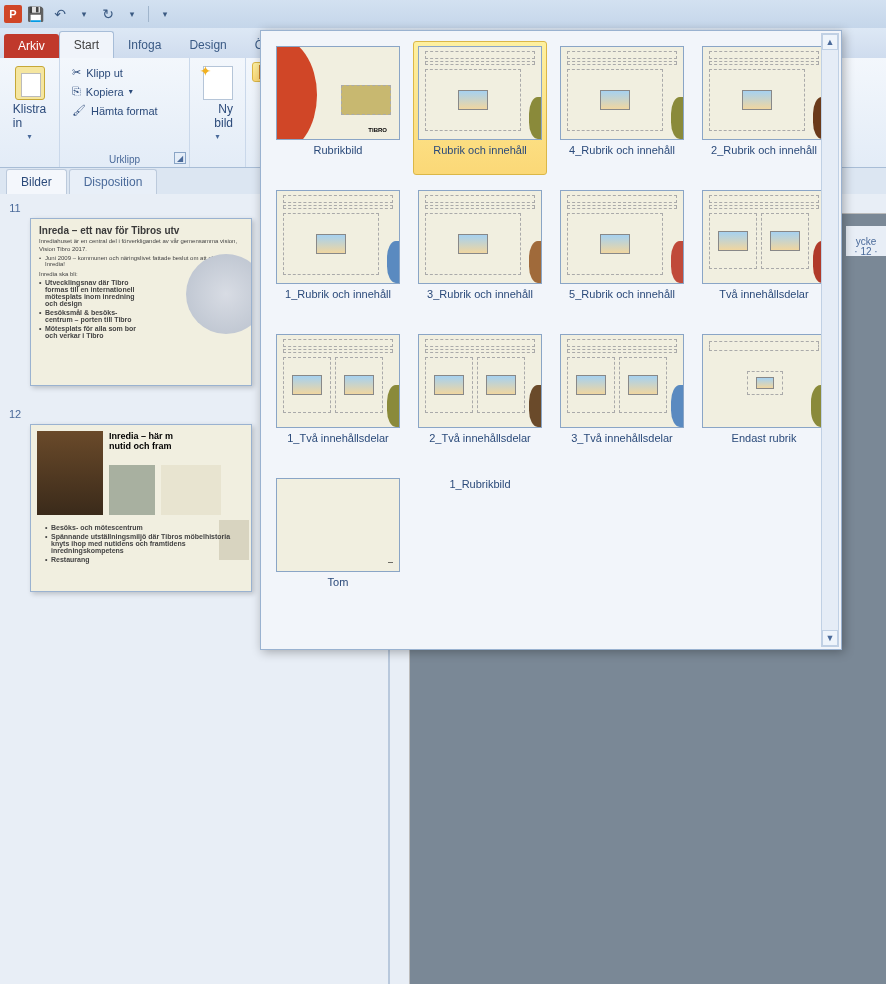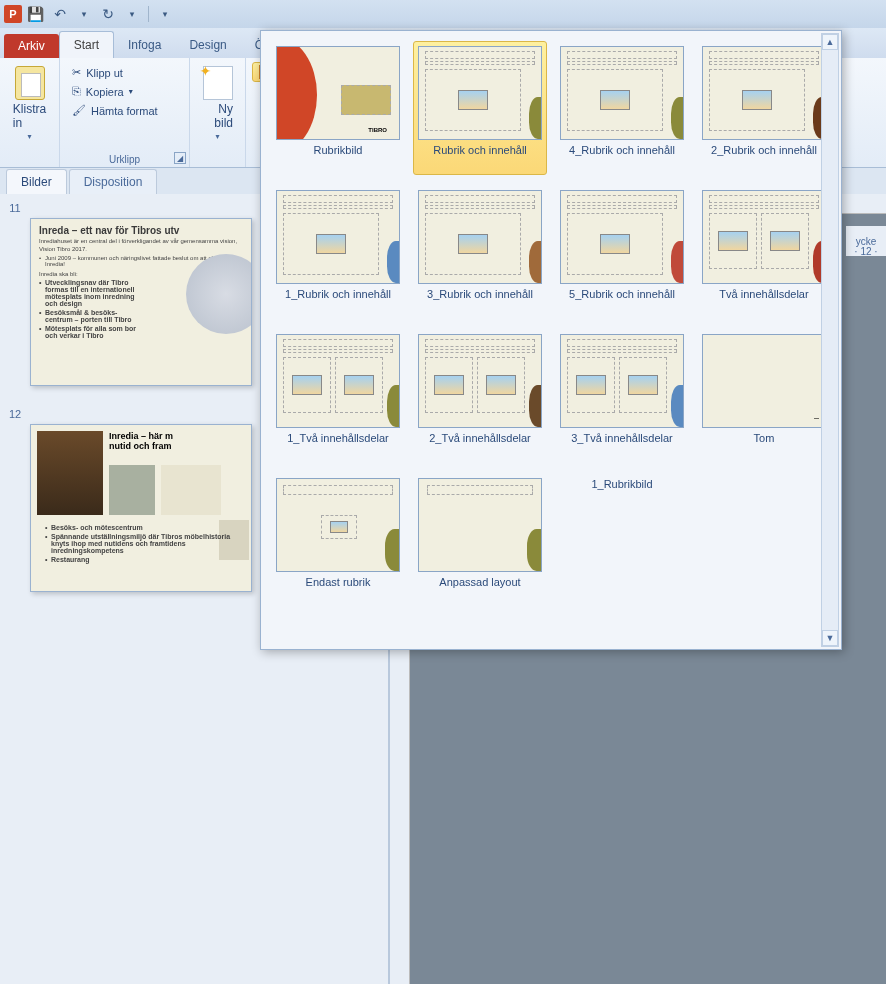--- a/index.html
+++ b/index.html
@@ -363,40 +363,33 @@
           </div>
           <div class="t-content" style="left:58px;top:22px;width:48px;height:56px;">
             <div class="t-placeholder"></div>
           </div>
           <div class="t-blob-r" style="background:#5a8ac0;top:50px;width:22px;"></div>
         </div>
         <div class="layout-name">3_Två innehållsdelar</div>
       </div>
       <div class="layout-item">
         <div class="layout-thumb">
-          <div class="t-logo" style="right:6px;font-size:5px;">—</div>
-        </div>
-        <div class="layout-name">Tom</div>
-      </div>
-      <div class="layout-item">
-        <div class="layout-thumb">
           <div class="t-title" style="left:6px;right:6px;top:6px;height:10px;"></div>
           <div class="t-content" style="left:44px;top:36px;width:36px;height:24px;">
             <div class="t-placeholder" style="width:18px;height:12px;"></div>
           </div>
           <div class="t-blob-r" style="background:#8a8a3a;top:50px;width:24px;"></div>
         </div>
         <div class="layout-name">Endast rubrik</div>
       </div>
       <div class="layout-item">
         <div class="layout-thumb">
-          <div class="t-title" style="left:8px;right:8px;top:6px;height:10px;"></div>
-          <div class="t-blob-r" style="background:#8a8a3a;top:50px;width:24px;"></div>
-        </div>
-        <div class="layout-name">Anpassad layout</div>
+          <div class="t-logo" style="right:6px;font-size:5px;">—</div>
+        </div>
+        <div class="layout-name">Tom</div>
       </div>
       <div class="layout-item">
         <div class="layout-name">1_Rubrikbild</div>
       </div>
     </div>
   <div class="gallery-scroll">
     <div class="scroll-arrow">▲</div>
     <div class="scroll-arrow" style="position:absolute;bottom:0;left:0;right:0;">▼</div>
   </div>
 </div>

